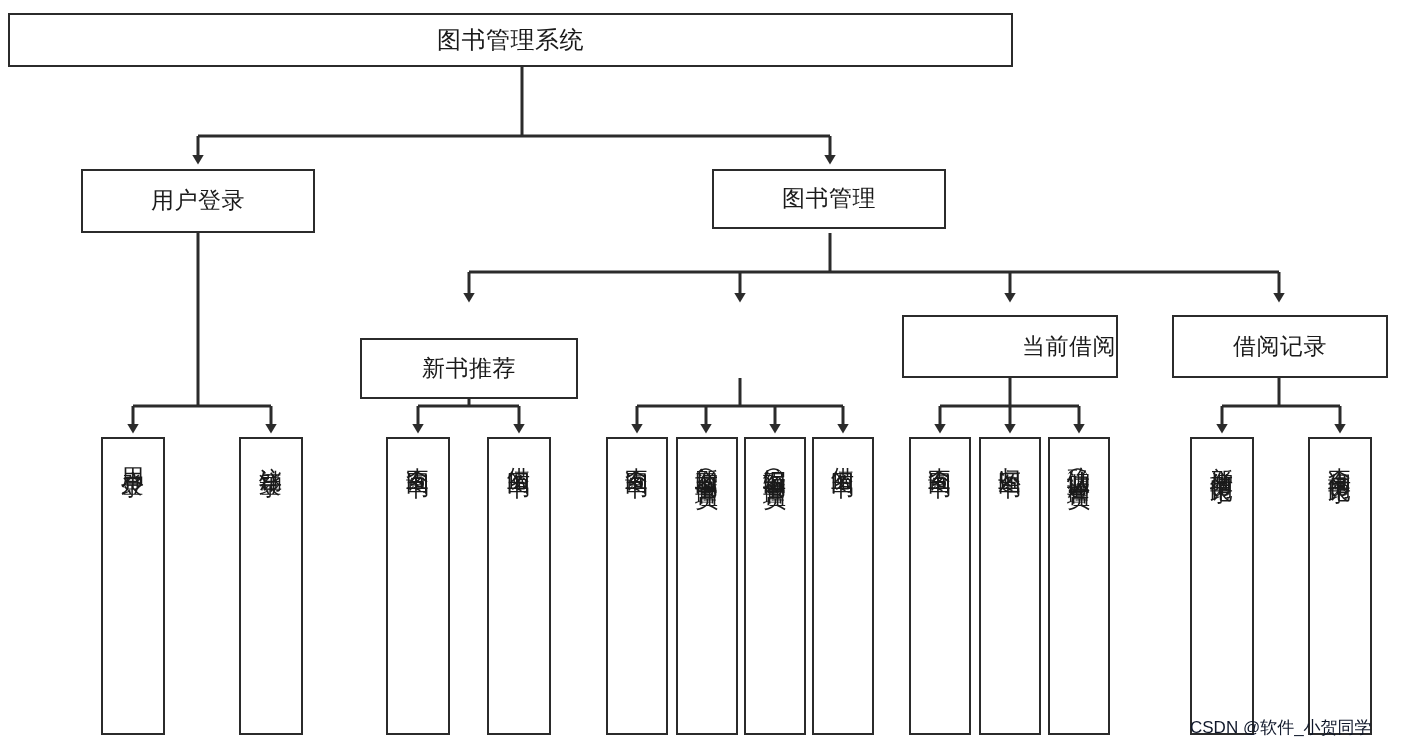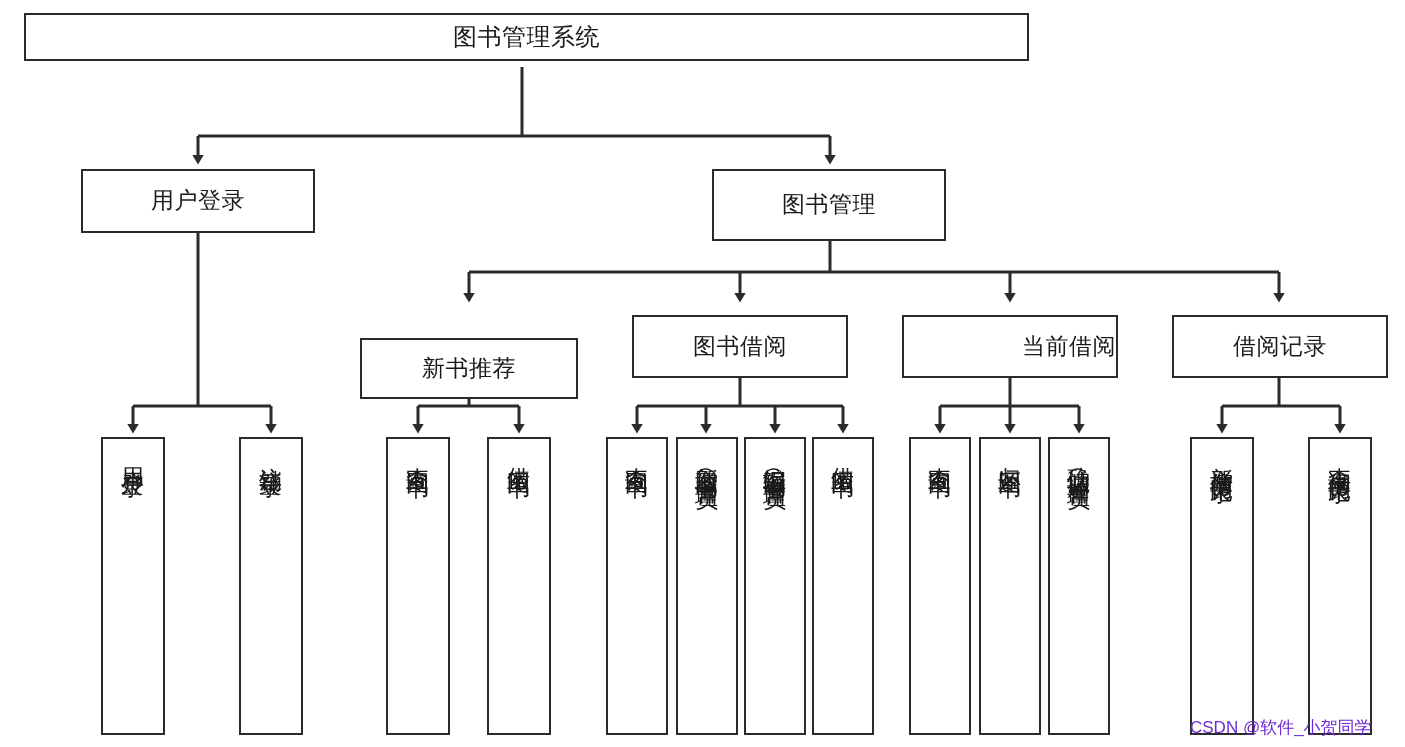--- a/index.html
+++ b/index.html
@@ -62,21 +62,21 @@
     font-size: 23px;
     line-height: 1.05;
     letter-spacing: 3px;
     white-space: nowrap;
   }
   .watermark {
     position: absolute;
     left: 1190px;
     top: 716px;
     font-size: 17px;
-    color: #6d28d9;
+    color: #0f172a;
     white-space: nowrap;
     z-index: 3;
     font-family: "Liberation Sans", "DejaVu Sans", sans-serif;
   }
 </style>
 </head>
 <body>
 
 <div id="canvas">
 
@@ -123,39 +123,36 @@
       <path d="M1010,406 L1010,425" marker-end="url(#arrow)"></path>
       <path d="M1079,406 L1079,425" marker-end="url(#arrow)"></path>
 
       <path d="M1279,378 L1279,406"></path>
       <path d="M1222,406 L1340,406"></path>
       <path d="M1222,406 L1222,425" marker-end="url(#arrow)"></path>
       <path d="M1340,406 L1340,425" marker-end="url(#arrow)"></path>
     </g>
   </svg>
 
-  <div class="node horiz root" style="left:24px; top:13px; width:1005px; height:48px;align-items:center;">
+  <div class="node horiz root" style="left:8px; top:13px; width:1005px; height:54px;align-items:center;">
     <span class="label">图书管理系统</span>
   </div>
 
   <div class="node horiz" style="left:81px; top:169px; width:234px; height:64px;">
     <span class="label">用户登录</span>
   </div>
 
-  <div class="node horiz" style="left:712px; top:169px; width:234px; height:72px;">
+  <div class="node horiz" style="left:712px; top:169px; width:234px; height:60px;">
     <span class="label">图书管理</span>
   </div>
 
   <div class="node horiz" style="left:360px; top:314px; width:218px; height:61px;margin-top:24px;">
     <span class="label">新书推荐</span>
   </div>
 
-  <div class="node horiz" style="left:632px; top:315px; width:216px; height:63px;">
-    <span class="label">图书借阅</span>
-  </div>
 
   <div class="node horiz" style="left:902px; top:315px; width:216px; height:63px;justify-content:flex-end;">
     <span class="label">当前借阅</span>
   </div>
 
   <div class="node horiz" style="left:1172px; top:315px; width:216px; height:63px;">
     <span class="label">借阅记录</span>
   </div>
 
   <div class="node vert" style="left:101px; top:437px; width:64px; height:298px;">

